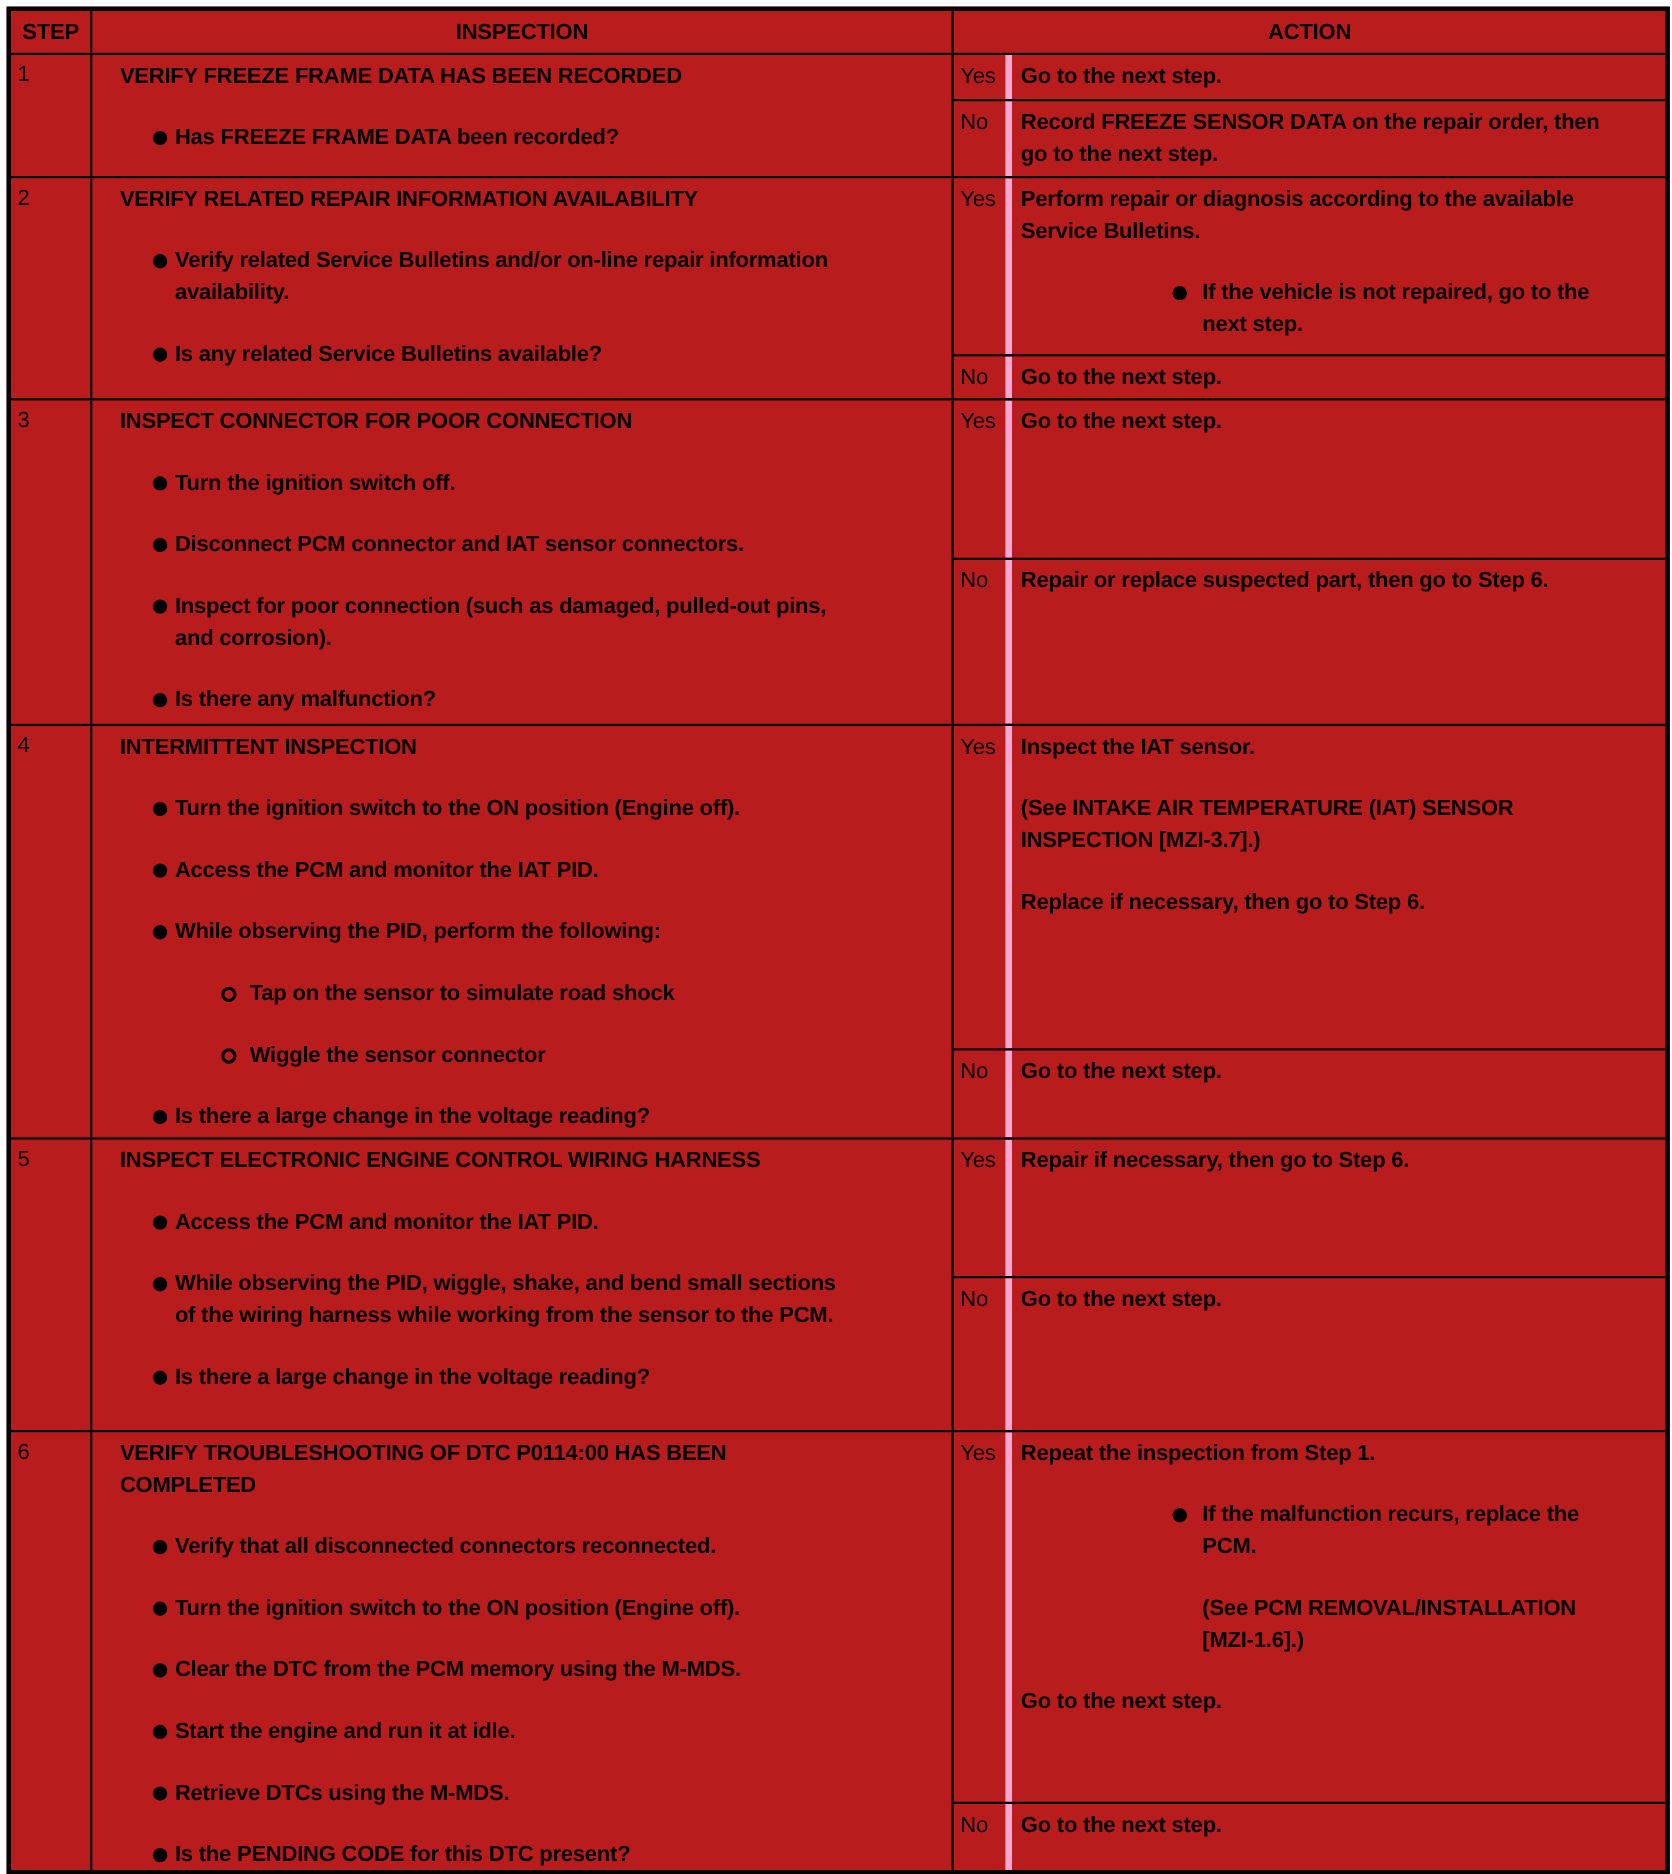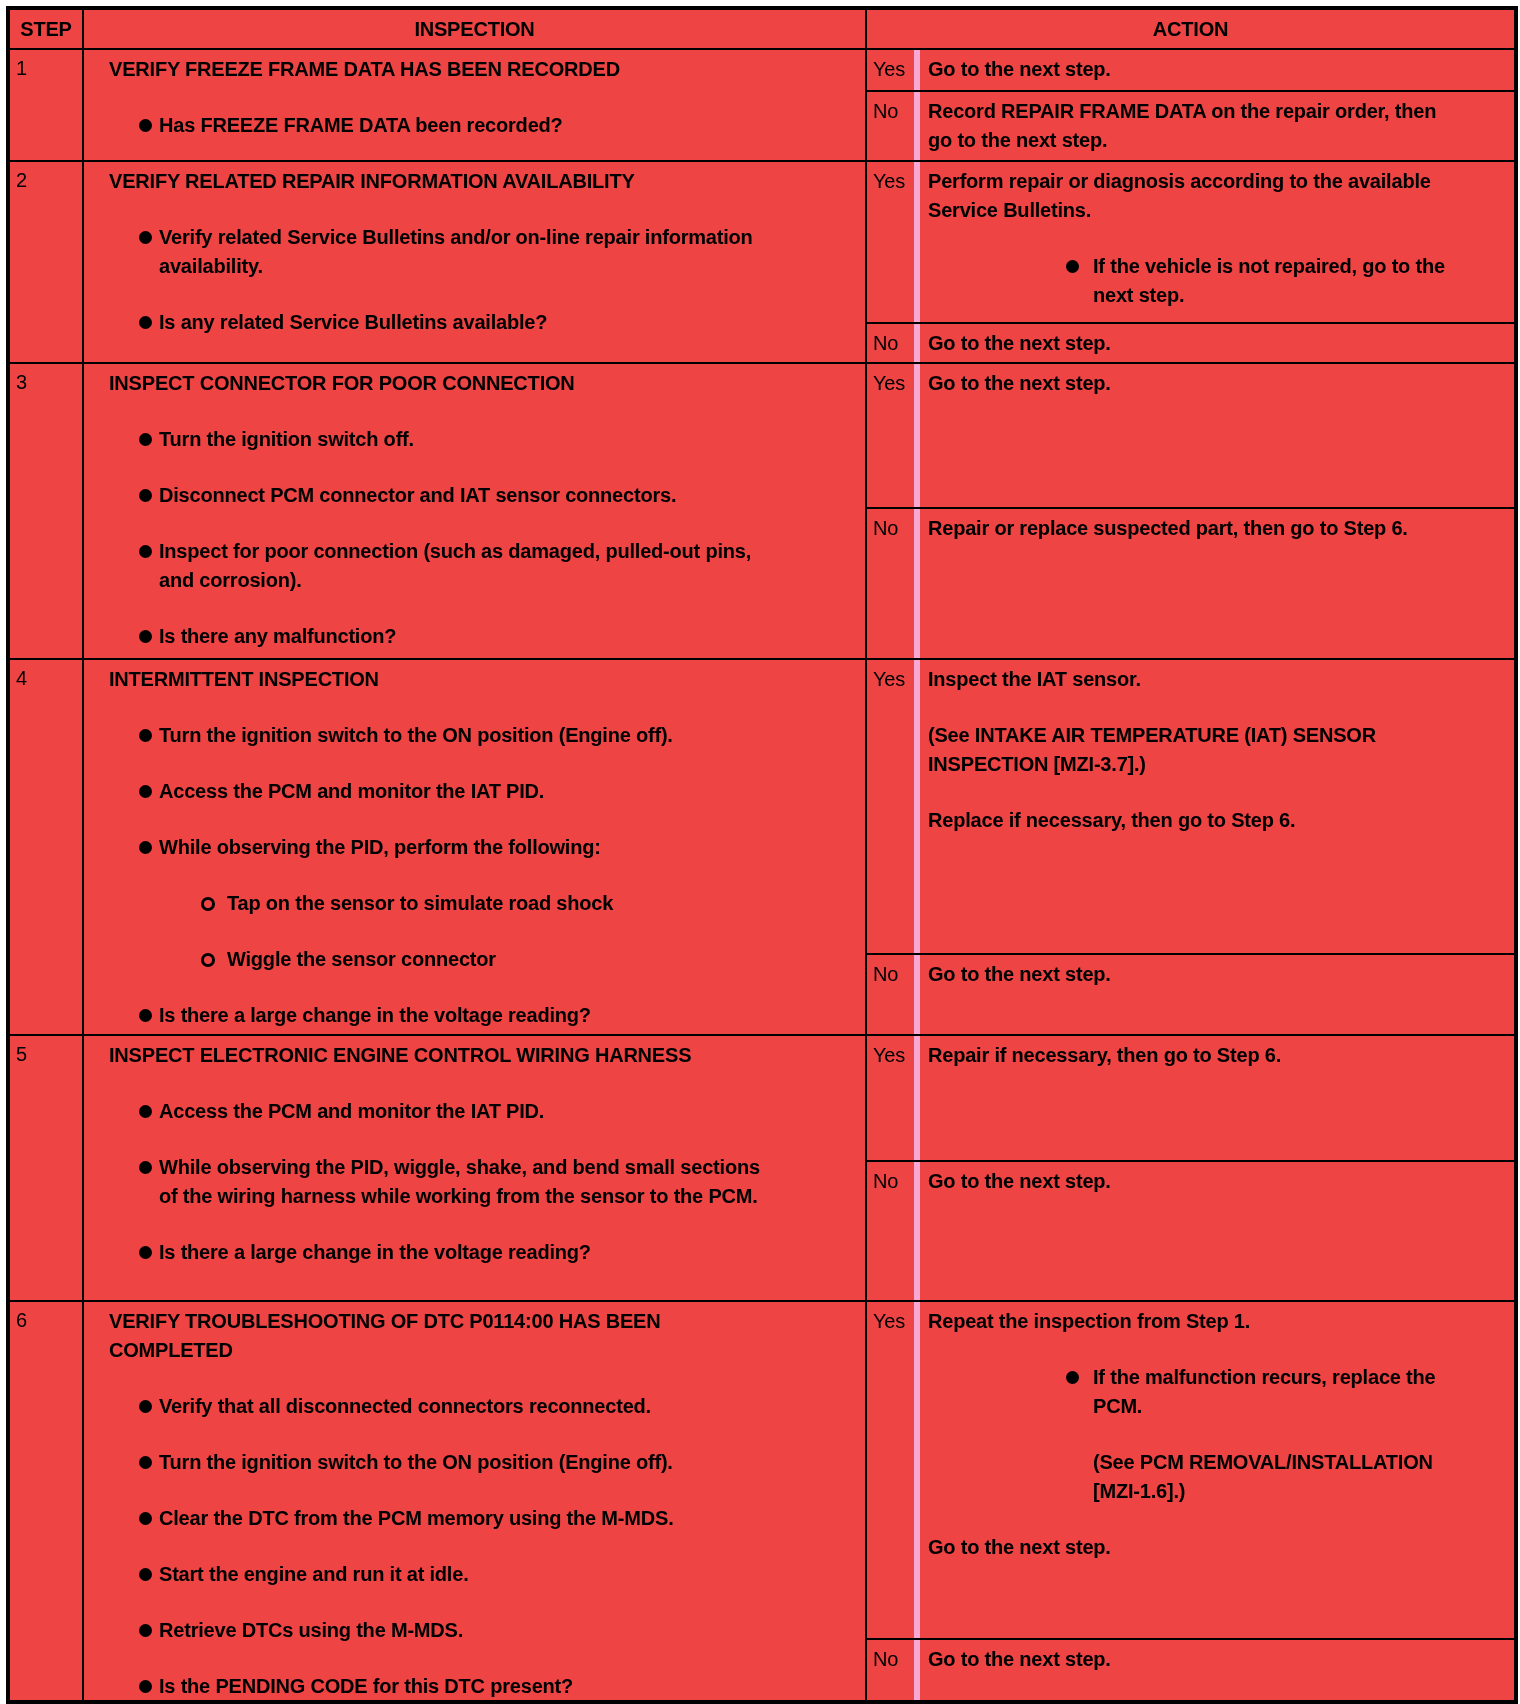--- a/index.html
+++ b/index.html
@@ -11,21 +11,21 @@
     font-size: 20px;
     letter-spacing: -0.2px;
     line-height: 29px;
   }
   .page {
     width: 1512px;
     margin: 6px auto 0 6px;
   }
   .dtable {
     border: 4px solid #000;
-    background: #ef4444;
+    background: #b91c1c;
     width: 1504px;
     box-sizing: content-box;
   }
   .trow {
     display: flex;
     border-bottom: 2px solid #000;
     box-sizing: border-box;
     flex-shrink: 0;
     overflow: hidden;
   }
@@ -124,21 +124,21 @@
         <div class="acol">
           <div class="arow" style="flex: 0 0 42px;">
             <div class="cell cell-yn">Yes</div>
             <div class="cell cell-action">
               <div class="item para act"><span>Go to the next step.</span></div>
             </div>
           </div>
           <div class="arow">
             <div class="cell cell-yn">No</div>
             <div class="cell cell-action">
-              <div class="item para act"><span>Record REPAIR FRAME DATA on the repair order, then go to the next step.</span></div>
+              <div class="item para act"><span>Record FREEZE SENSOR DATA on the repair order, then go to the next step.</span></div>
             </div>
           </div>
         </div>
       </div>
       <div class="trow" style="height: 202px;">
         <div class="cell cell-step">2</div>
         <div class="cell cell-insp">
           <div class="title">VERIFY RELATED REPAIR INFORMATION AVAILABILITY</div>
           <div class="item bullet"><span class="mk filled"></span><span>Verify related Service Bulletins and/or on-line repair information availability.</span></div>
           <div class="item bullet"><span class="mk filled"></span><span>Is any related Service Bulletins available?</span></div>

